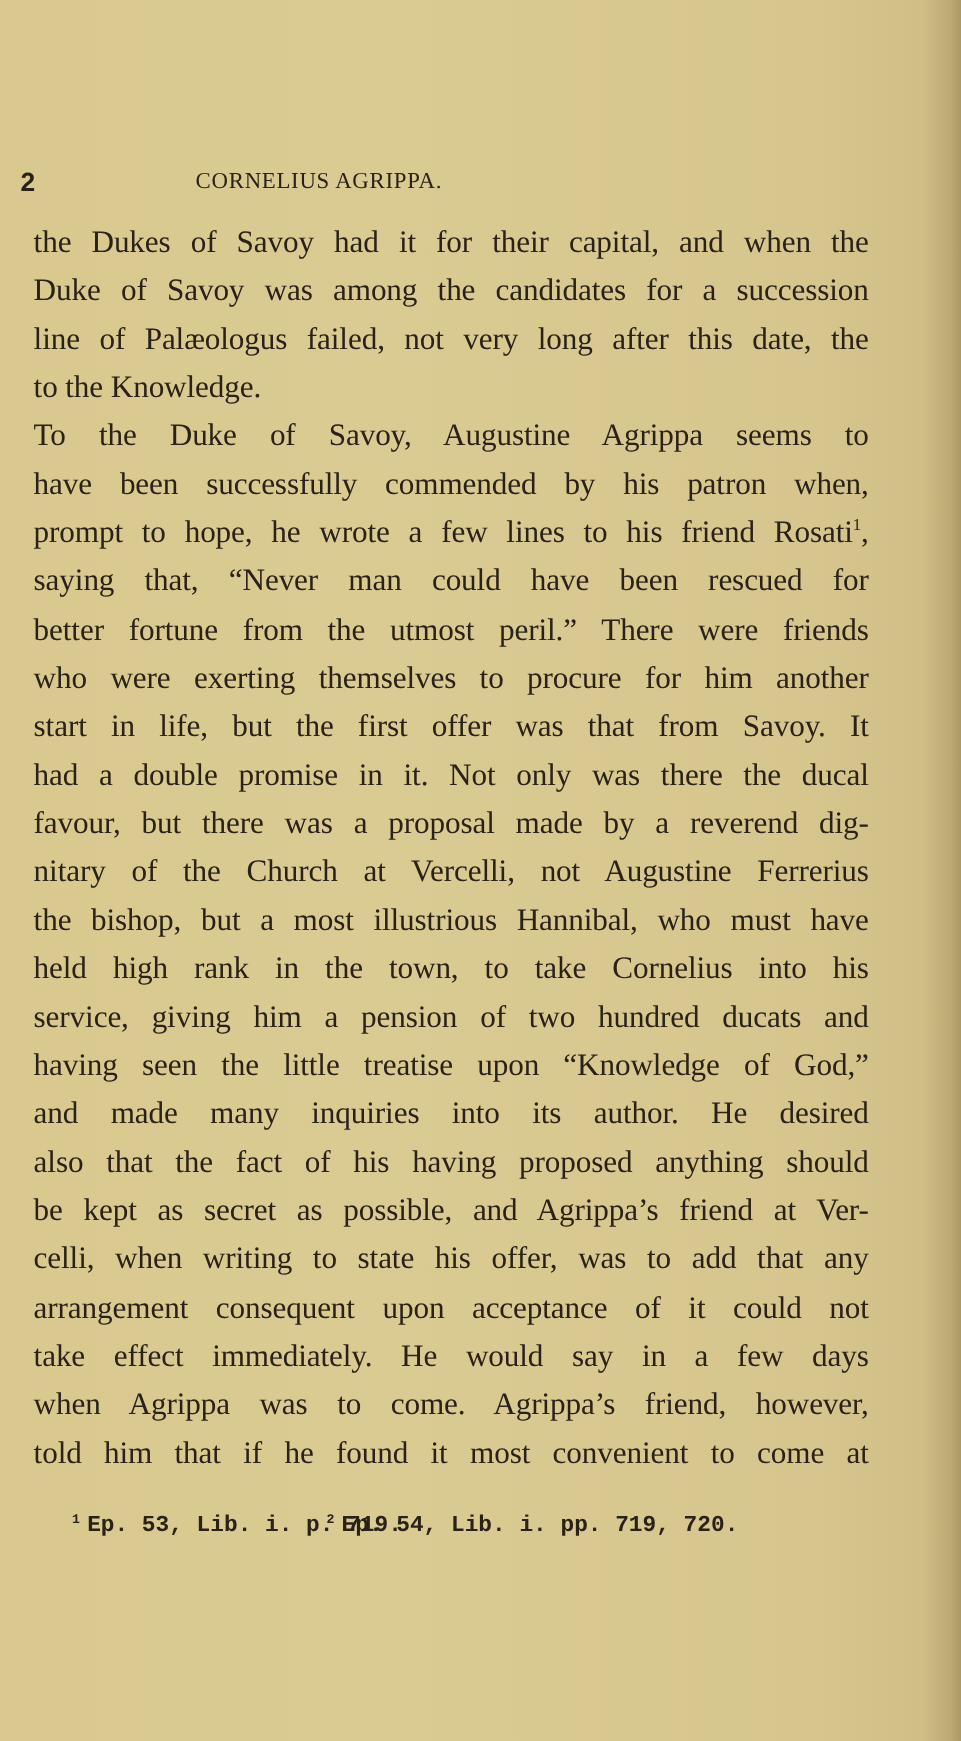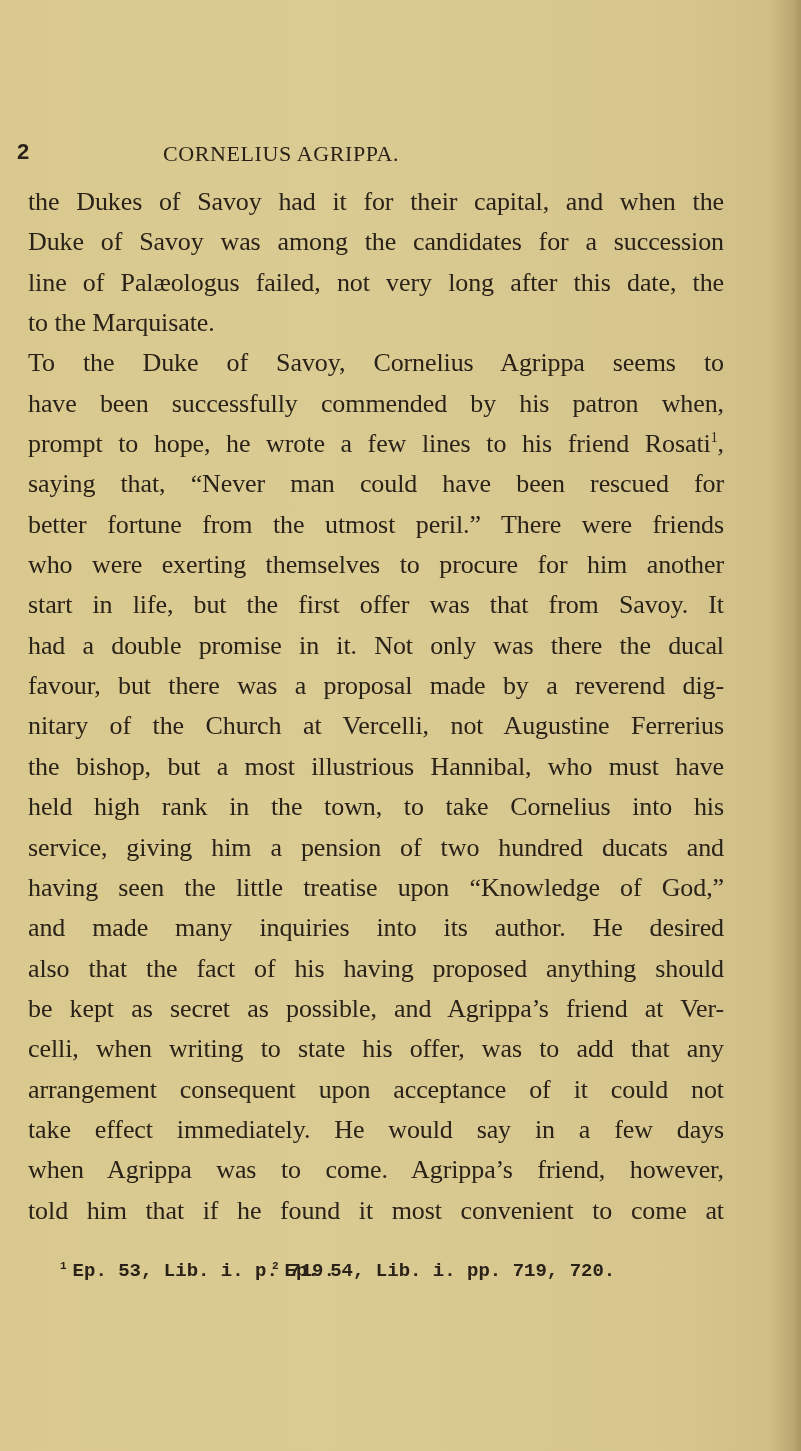--- a/index.html
+++ b/index.html
@@ -18,21 +18,21 @@
     position: absolute; top: 139px; left: 0; width: 801px; height: 30px;
   }
   .page-number {
     position: absolute; left: 17px; top: 0;
     font-family: "Liberation Sans", "DejaVu Sans", sans-serif;
     font-weight: bold; font-size: 22px; color: #2a2218;
   }
   .running-head {
     position: absolute; left: 163px; top: 2px;
     font-family: "Liberation Serif", serif;
-    font-size: 22px; letter-spacing: 0.6px; color: #2a2218;
+    font-size: 19px; letter-spacing: 0.6px; color: #2a2218;
   }
   .body-text {
     position: absolute; left: 28px; top: 182px; width: 696px;
   }
   .line {
     height: 40.35px; line-height: 40.35px;
     font-size: 26px;
     white-space: nowrap;
     text-align: justify;
     text-align-last: justify;
@@ -56,22 +56,22 @@
 <div class="page">
   <div class="header">
     <span class="page-number">2</span>
     <span class="running-head">CORNELIUS AGRIPPA.</span>
   </div>
 
   <div class="body-text">
     <div class="line">the Dukes of Savoy had it for their capital, and when the</div>
     <div class="line">Duke of Savoy was among the candidates for a succession</div>
     <div class="line">line of Palæologus failed, not very long after this date, the</div>
-    <div class="line last">to the Marquisate.</div>
-    <div class="line">To the Duke of Savoy, Cornelius Agrippa seems to</div>
+    <div class="line last">to the Knowledge.</div>
+    <div class="line">To the Duke of Savoy, Augustine Agrippa seems to</div>
     <div class="line">have been successfully commended by his patron when,</div>
     <div class="line"><span>prompt to hope, he wrote a few lines to his friend Rosati</span><sup>1</sup><span>,</span></div>
     <div class="line">saying that, “Never man could have been rescued for</div>
     <div class="line">better fortune from the utmost peril.” There were friends</div>
     <div class="line">who were exerting themselves to procure for him another</div>
     <div class="line">start in life, but the first offer was that from Savoy. It</div>
     <div class="line">had a double promise in it. Not only was there the ducal</div>
     <div class="line">favour, but there was a proposal made by a reverend dig-</div>
     <div class="line">nitary of the Church at Vercelli, not Augustine Ferrerius</div>
     <div class="line">the bishop, but a most illustrious Hannibal, who must have</div>

